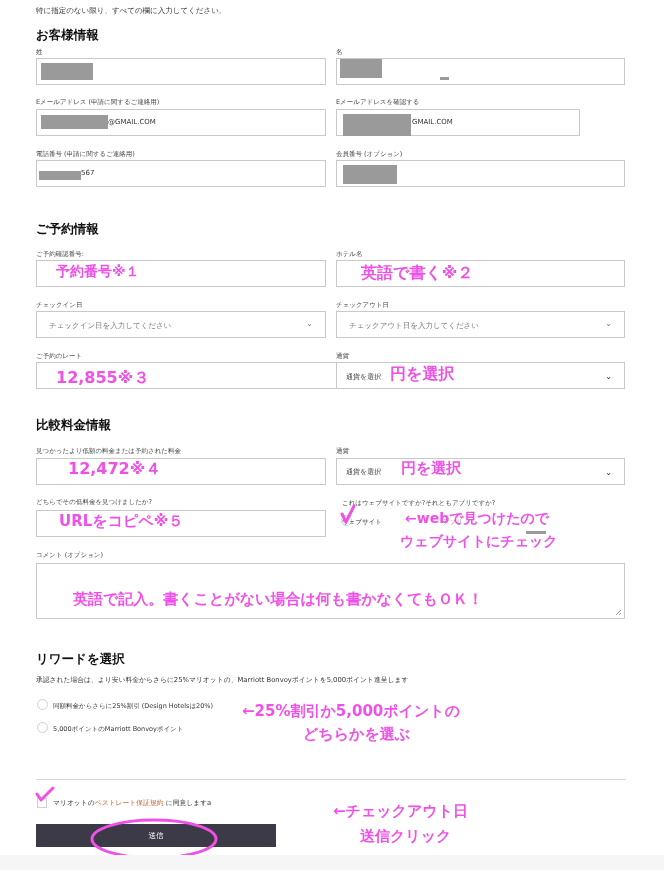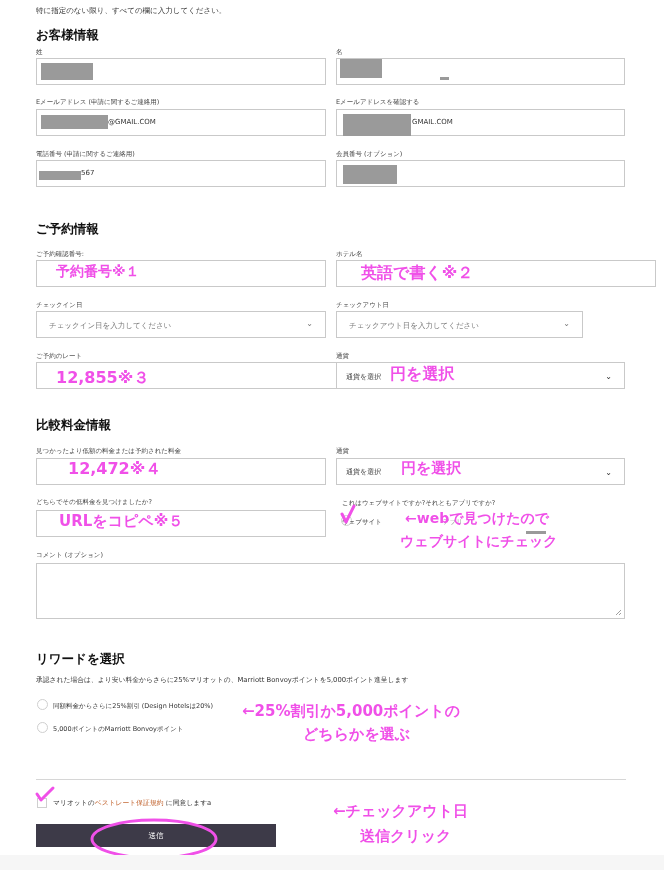--- a/index.html
+++ b/index.html
@@ -39,21 +39,21 @@
   <div class="redact" style="left:103px;top:18px;width:9px;height:3px;"></div>
 </div>
 
 <div class="abs label" style="left:36px;top:98px;">Eメールアドレス (申請に関するご連絡用)</div>
 <div class="abs field" style="left:36px;top:109px;width:290px;">
   <div class="redact" style="left:4px;top:5px;width:67px;height:14px;"></div>
   <span class="val" style="left:71px;top:8px;">@GMAIL.COM</span>
 </div>
 
 <div class="abs label" style="left:336px;top:98px;">Eメールアドレスを確認する</div>
-<div class="abs field" style="left:336px;top:109px;width:289px;">
+<div class="abs field" style="left:336px;top:109px;width:244px;">
   <div class="redact" style="left:6px;top:4px;width:68px;height:22px;"></div>
   <span class="val" style="left:75px;top:8px;">GMAIL.COM</span>
 </div>
 
 <div class="abs label" style="left:36px;top:150px;">電話番号 (申請に関するご連絡用)</div>
 <div class="abs field" style="left:36px;top:160px;width:290px;">
   <div class="redact" style="left:2px;top:10px;width:42px;height:9px;"></div>
   <span class="val" style="left:44px;top:8px;">567</span>
 </div>
 
@@ -63,32 +63,32 @@
 </div>
 
 <div class="abs section-title" style="top:221px;">ご予約情報</div>
 
 <div class="abs label" style="left:36px;top:250px;">ご予約確認番号:</div>
 <div class="abs field" style="left:36px;top:260px;width:290px;">
   <span class="anno" style="left:19px;top:2px;font-size:14px;">予約番号※１</span>
 </div>
 
 <div class="abs label" style="left:336px;top:250px;">ホテル名</div>
-<div class="abs field" style="left:336px;top:260px;width:320px;">
+<div class="abs field" style="left:336px;top:260px;width:289px;">
   <span class="anno" style="left:24px;top:2px;font-size:16px;">英語で書く※２</span>
 </div>
 
 <div class="abs label" style="left:36px;top:301px;">チェックイン日</div>
 <div class="abs field" style="left:36px;top:311px;width:290px;">
   <span class="ph">チェックイン日を入力してください</span>
   <span class="chev">⌄</span>
 </div>
 
 <div class="abs label" style="left:336px;top:301px;">チェックアウト日</div>
-<div class="abs field" style="left:336px;top:311px;width:247px;">
+<div class="abs field" style="left:336px;top:311px;width:289px;">
   <span class="ph">チェックアウト日を入力してください</span>
   <span class="chev">⌄</span>
 </div>
 
 <div class="abs label" style="left:36px;top:352px;">ご予約のレート</div>
 <div class="abs field" style="left:36px;top:362px;width:346px;">
   <span class="anno" style="left:19px;top:5px;font-size:16px;">12,855※３</span>
 </div>
 
 <div class="abs label" style="left:336px;top:352px;">通貨</div>
@@ -123,20 +123,21 @@
 <span class="abs label" style="left:443px;top:518px;color:#999;">アプリ</span>
 <div class="redact" style="left:526px;top:531px;width:20px;height:3px;"></div>
 <svg class="abs" style="left:340px;top:504px;" width="16" height="20">
   <path d="M2 10 L6 18 L14 2" stroke="#f050e8" stroke-width="3" fill="none" stroke-linecap="round" stroke-linejoin="round"></path>
 </svg>
 <span class="anno" style="left:405px;top:510px;font-size:14px;">←webで見つけたので</span>
 <span class="anno" style="left:400px;top:533px;font-size:14px;">ウェブサイトにチェック</span>
 
 <div class="abs label" style="left:36px;top:551px;">コメント (オプション)</div>
 <div class="abs field" style="left:36px;top:563px;width:589px;height:56px;">
+  <span class="anno" style="left:36px;top:26px;font-size:15px;">英語で記入。書くことがない場合は何も書かなくてもＯＫ！</span>
   <svg class="abs" style="right:2px;bottom:2px;" width="7" height="7">
     <path d="M6 1 L1 6 M6 4 L4 6" stroke="#888" stroke-width="0.8"></path>
   </svg>
 </div>
 
 <div class="abs section-title" style="top:651px;">リワードを選択</div>
 <div class="abs" style="left:36px;top:675px;font-size:6.8px;color:#333;white-space:nowrap;">承認された場合は、より安い料金からさらに25%マリオットの、Marriott Bonvoyポイントを5,000ポイント進呈します</div>
 
 <div class="radio" style="left:37px;top:699px;"></div>
 <span class="abs label" style="left:53px;top:702px;color:#333;">同額料金からさらに25%割引 (Design Hotelsは20%)</span>

